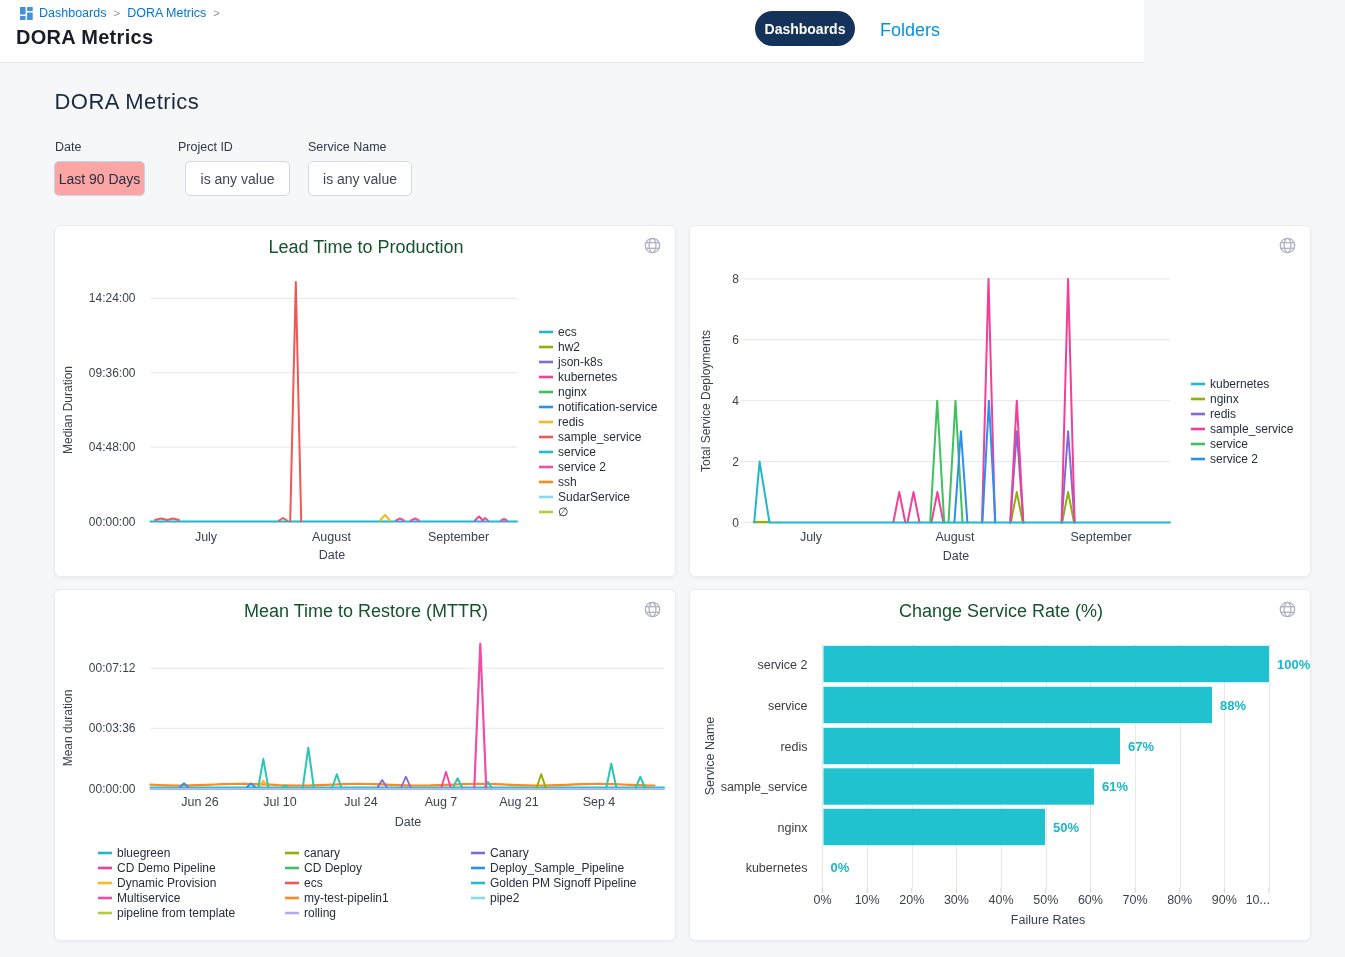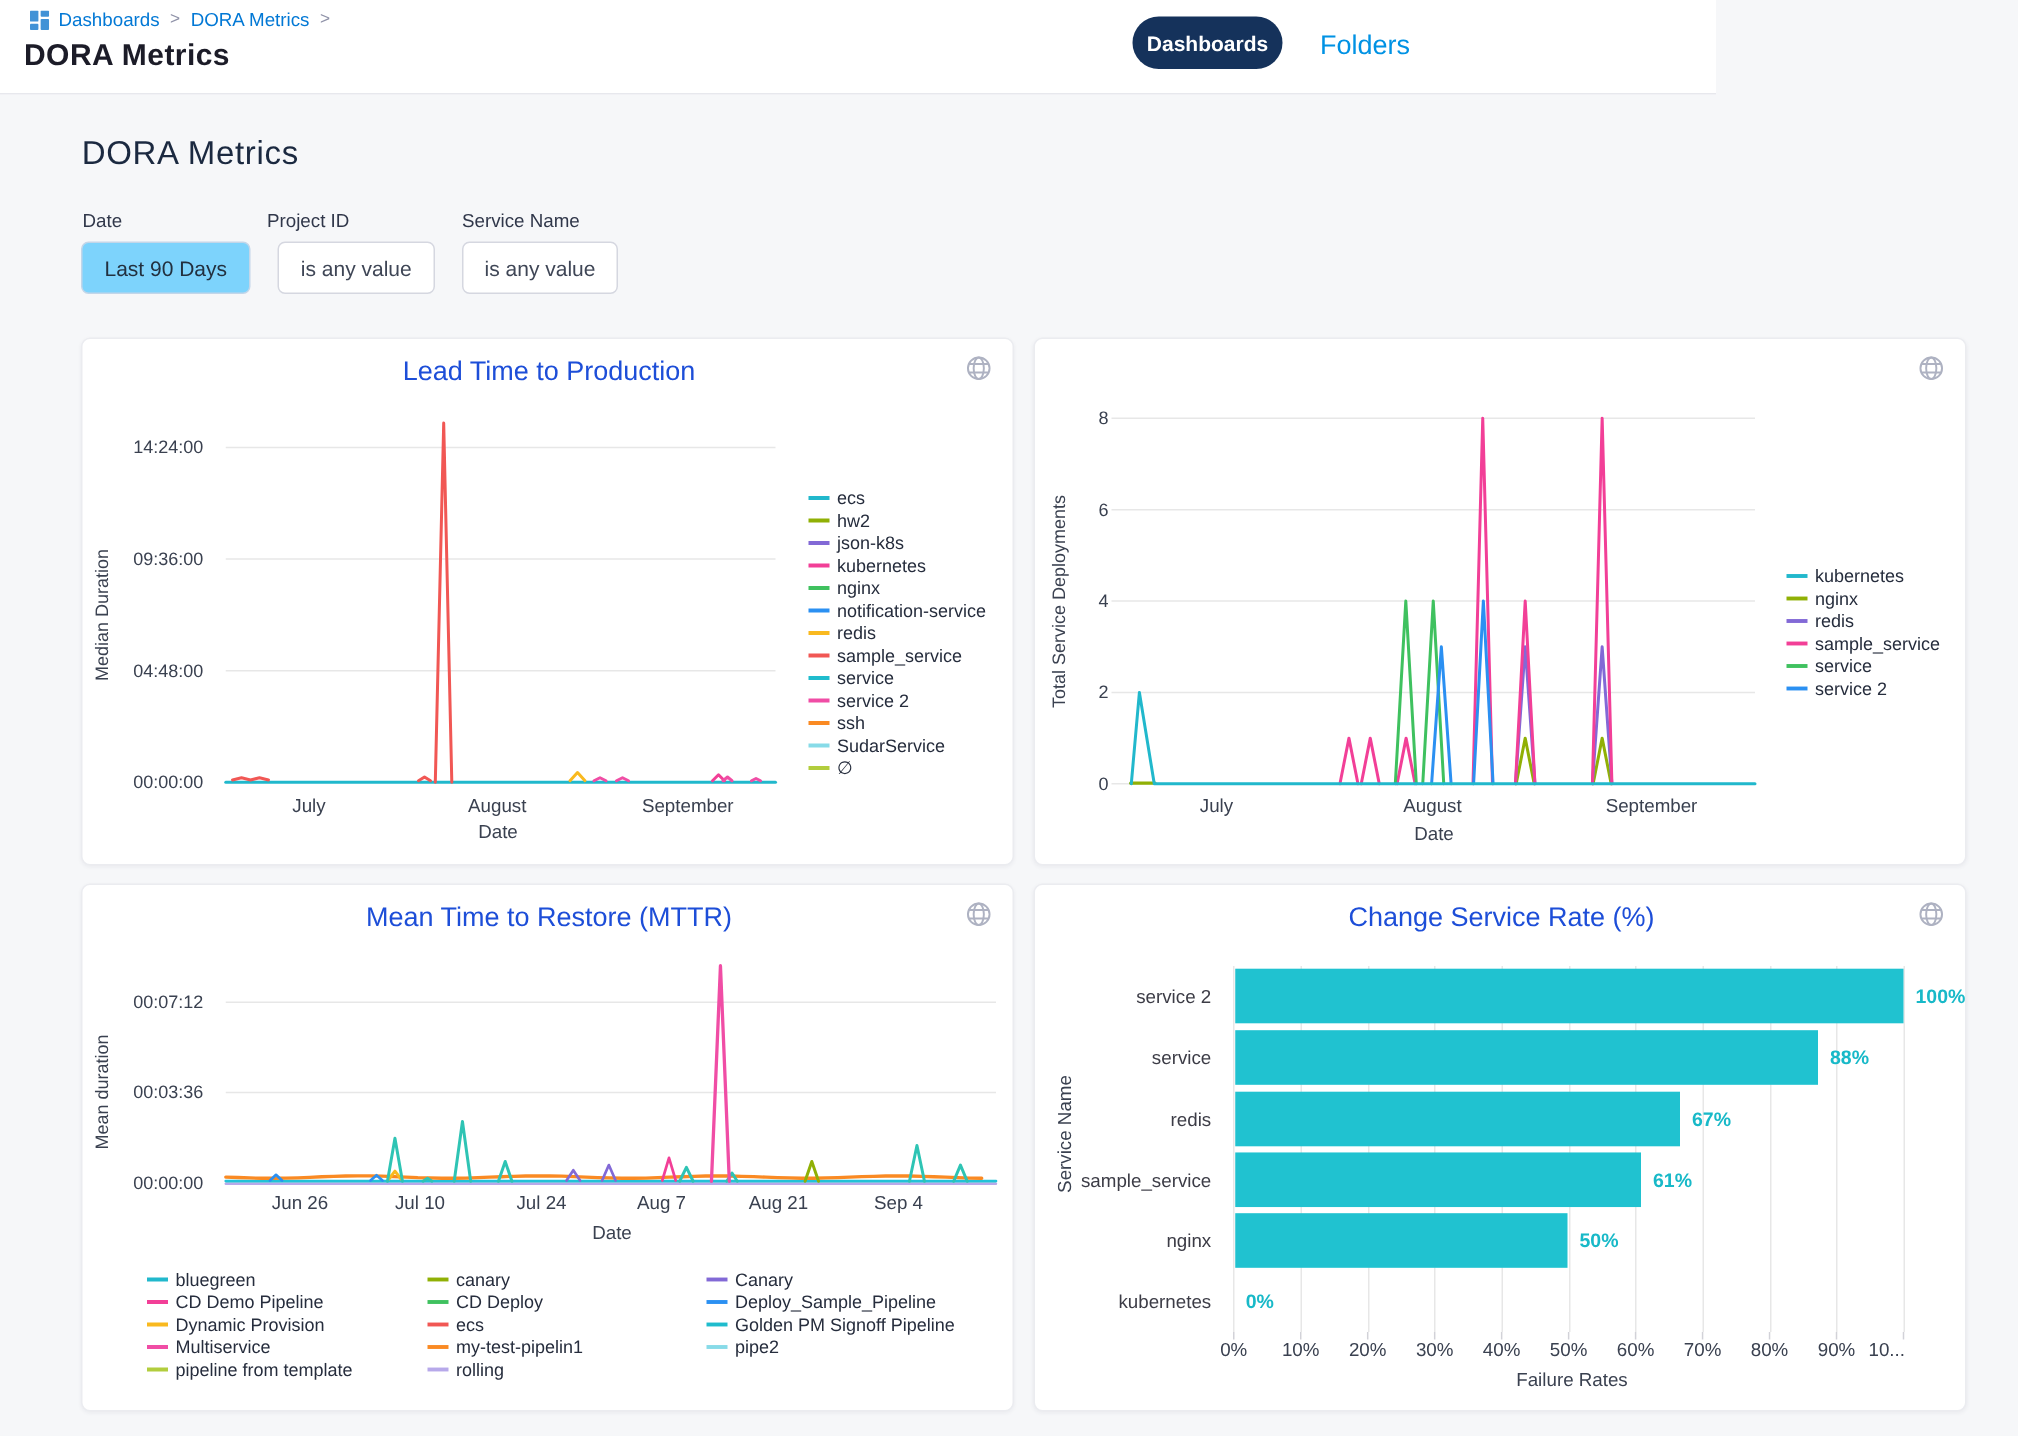--- a/index.html
+++ b/index.html
@@ -7,21 +7,21 @@
 .bc{position:absolute;left:20px;top:6px;display:flex;align-items:center;font-size:12.5px}
 .bc a{color:#0278d5;text-decoration:none}
 .bc .sep{color:#8f92a8;margin:0 7px;font-size:11.5px}
 .htitle{position:absolute;left:16px;top:26px;font-size:20px;font-weight:700;color:#1c1c28;letter-spacing:.3px}
 .pill{position:absolute;left:755px;top:11px;width:100px;height:35px;background:#15325b;border-radius:17.5px;color:#fff;font-size:14px;font-weight:700;display:flex;align-items:center;justify-content:center}
 .folders{position:absolute;left:880px;top:20px;font-size:18px;font-weight:500;color:#0092e4}
 .h1{position:absolute;left:54.5px;top:89px;font-size:22px;font-weight:500;color:#1b2940;letter-spacing:.45px}
 .flabel{position:absolute;font-size:12.5px;color:#30374a}
 .fbtn{position:absolute;top:161px;height:35px;border-radius:5px;font-size:14px;display:flex;align-items:center;justify-content:center}
 .card{position:absolute;width:622px;height:352px;background:#fff;border:1px solid #ebecf0;border-radius:6px;box-shadow:0 1px 3px rgba(40,41,61,.06)}
-.ctitle{position:absolute;top:12px;text-align:center;font-size:18px;color:#1d4ed8;line-height:1.1}
+.ctitle{position:absolute;top:12px;text-align:center;font-size:18px;color:#14532d;line-height:1.1}
 svg text{font-family:"Liberation Sans",sans-serif}
 </style></head>
 <body>
 <div class="hdr">
   <div class="bc">
       <svg width="13" height="13" viewBox="0 0 13 13" style="margin-right:6px;flex:none">
         <g fill="#4192d6">
           <rect x="0" y="0" width="5.6" height="7.4" rx="0.6"></rect>
           <rect x="0" y="8.9" width="5.6" height="4.1" rx="0.6"></rect>
           <rect x="7.1" y="0" width="5.6" height="4.1" rx="0.6"></rect>
@@ -34,21 +34,21 @@
       <span class="sep">&gt;</span>
     </div>
   <div class="htitle">DORA Metrics</div>
   <div class="pill">Dashboards</div>
   <div class="folders">Folders</div>
 </div>
 <div class="h1">DORA Metrics</div>
 <div class="flabel" style="left:55px;top:140px">Date</div>
 <div class="flabel" style="left:178px;top:140px">Project ID</div>
 <div class="flabel" style="left:308px;top:140px">Service Name</div>
-<div class="fbtn" style="left:54px;width:113px;background:#7dd3fc;border:1px solid #c3d6e9;color:#22303f;font-weight:500">Last 90 Days</div>
+<div class="fbtn" style="left:54px;width:91px;background:#fca5a5;border:1px solid #c3d6e9;color:#22303f;font-weight:500">Last 90 Days</div>
 <div class="fbtn" style="left:185px;width:105px;background:#fff;border:1px solid #d5d7e0;color:#3f4656">is any value</div>
 <div class="fbtn" style="left:308px;width:104px;background:#fff;border:1px solid #d5d7e0;color:#3f4656">is any value</div>
 <div class="card" style="left:54px;top:225px">
     <svg width="622" height="352" viewBox="0 0 622 352" style="position:absolute;left:0;top:0">
       <line x1="95.5" y1="72.3" x2="462" y2="72.3" stroke="#e7e7e7" stroke-width="1"></line>
       <line x1="95.5" y1="146.7" x2="462" y2="146.7" stroke="#e7e7e7" stroke-width="1"></line>
       <line x1="95.5" y1="221.1" x2="462" y2="221.1" stroke="#e7e7e7" stroke-width="1"></line>
       <line x1="95.5" y1="295.5" x2="462" y2="295.5" stroke="#e7e7e7" stroke-width="1"></line>
       <text x="80.5" y="76.3" font-size="12" fill="#3a4150" text-anchor="end" font-weight="normal" font-family="Liberation Sans, sans-serif">14:24:00</text>
       <text x="80.5" y="150.7" font-size="12" fill="#3a4150" text-anchor="end" font-weight="normal" font-family="Liberation Sans, sans-serif">09:36:00</text>

